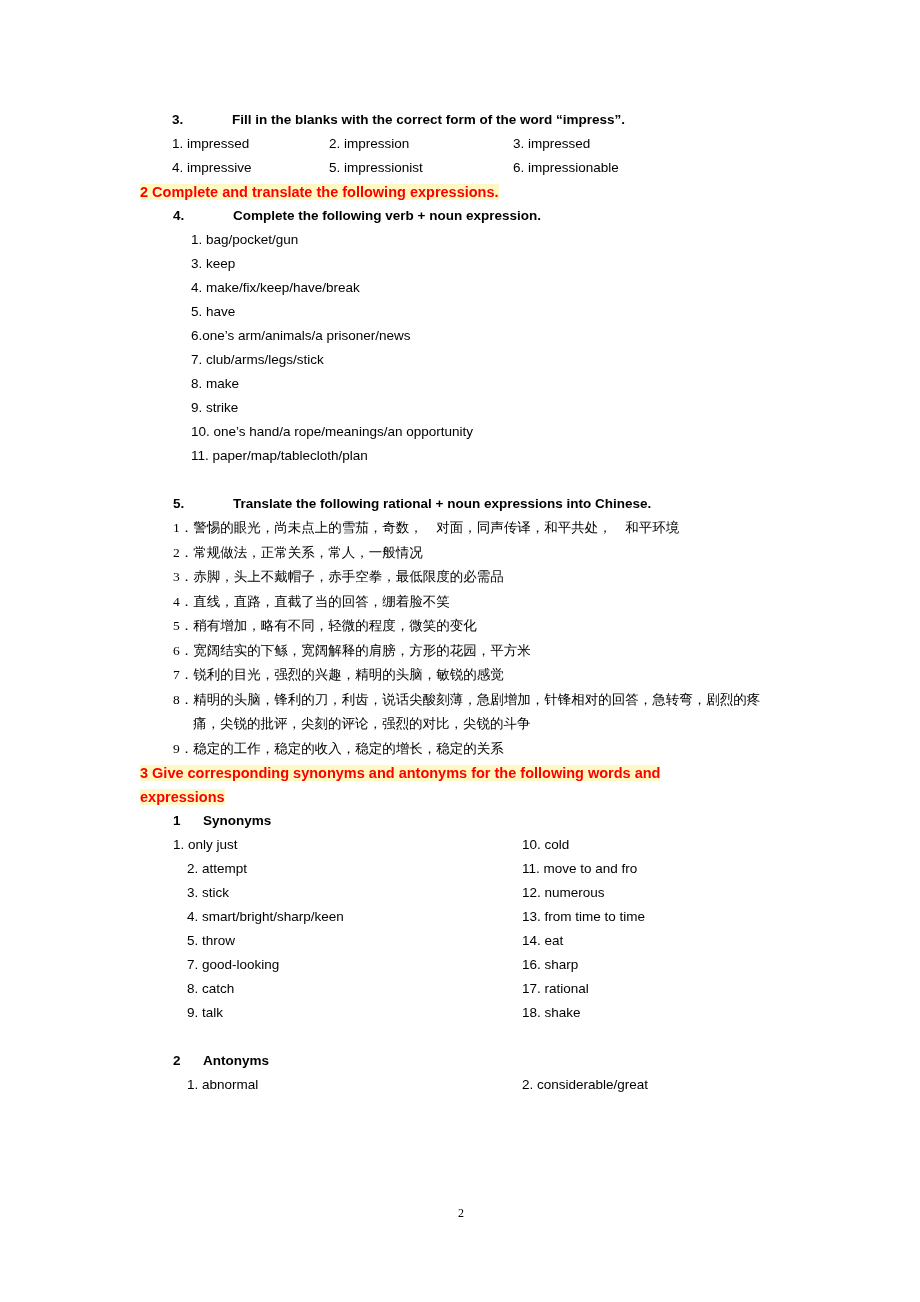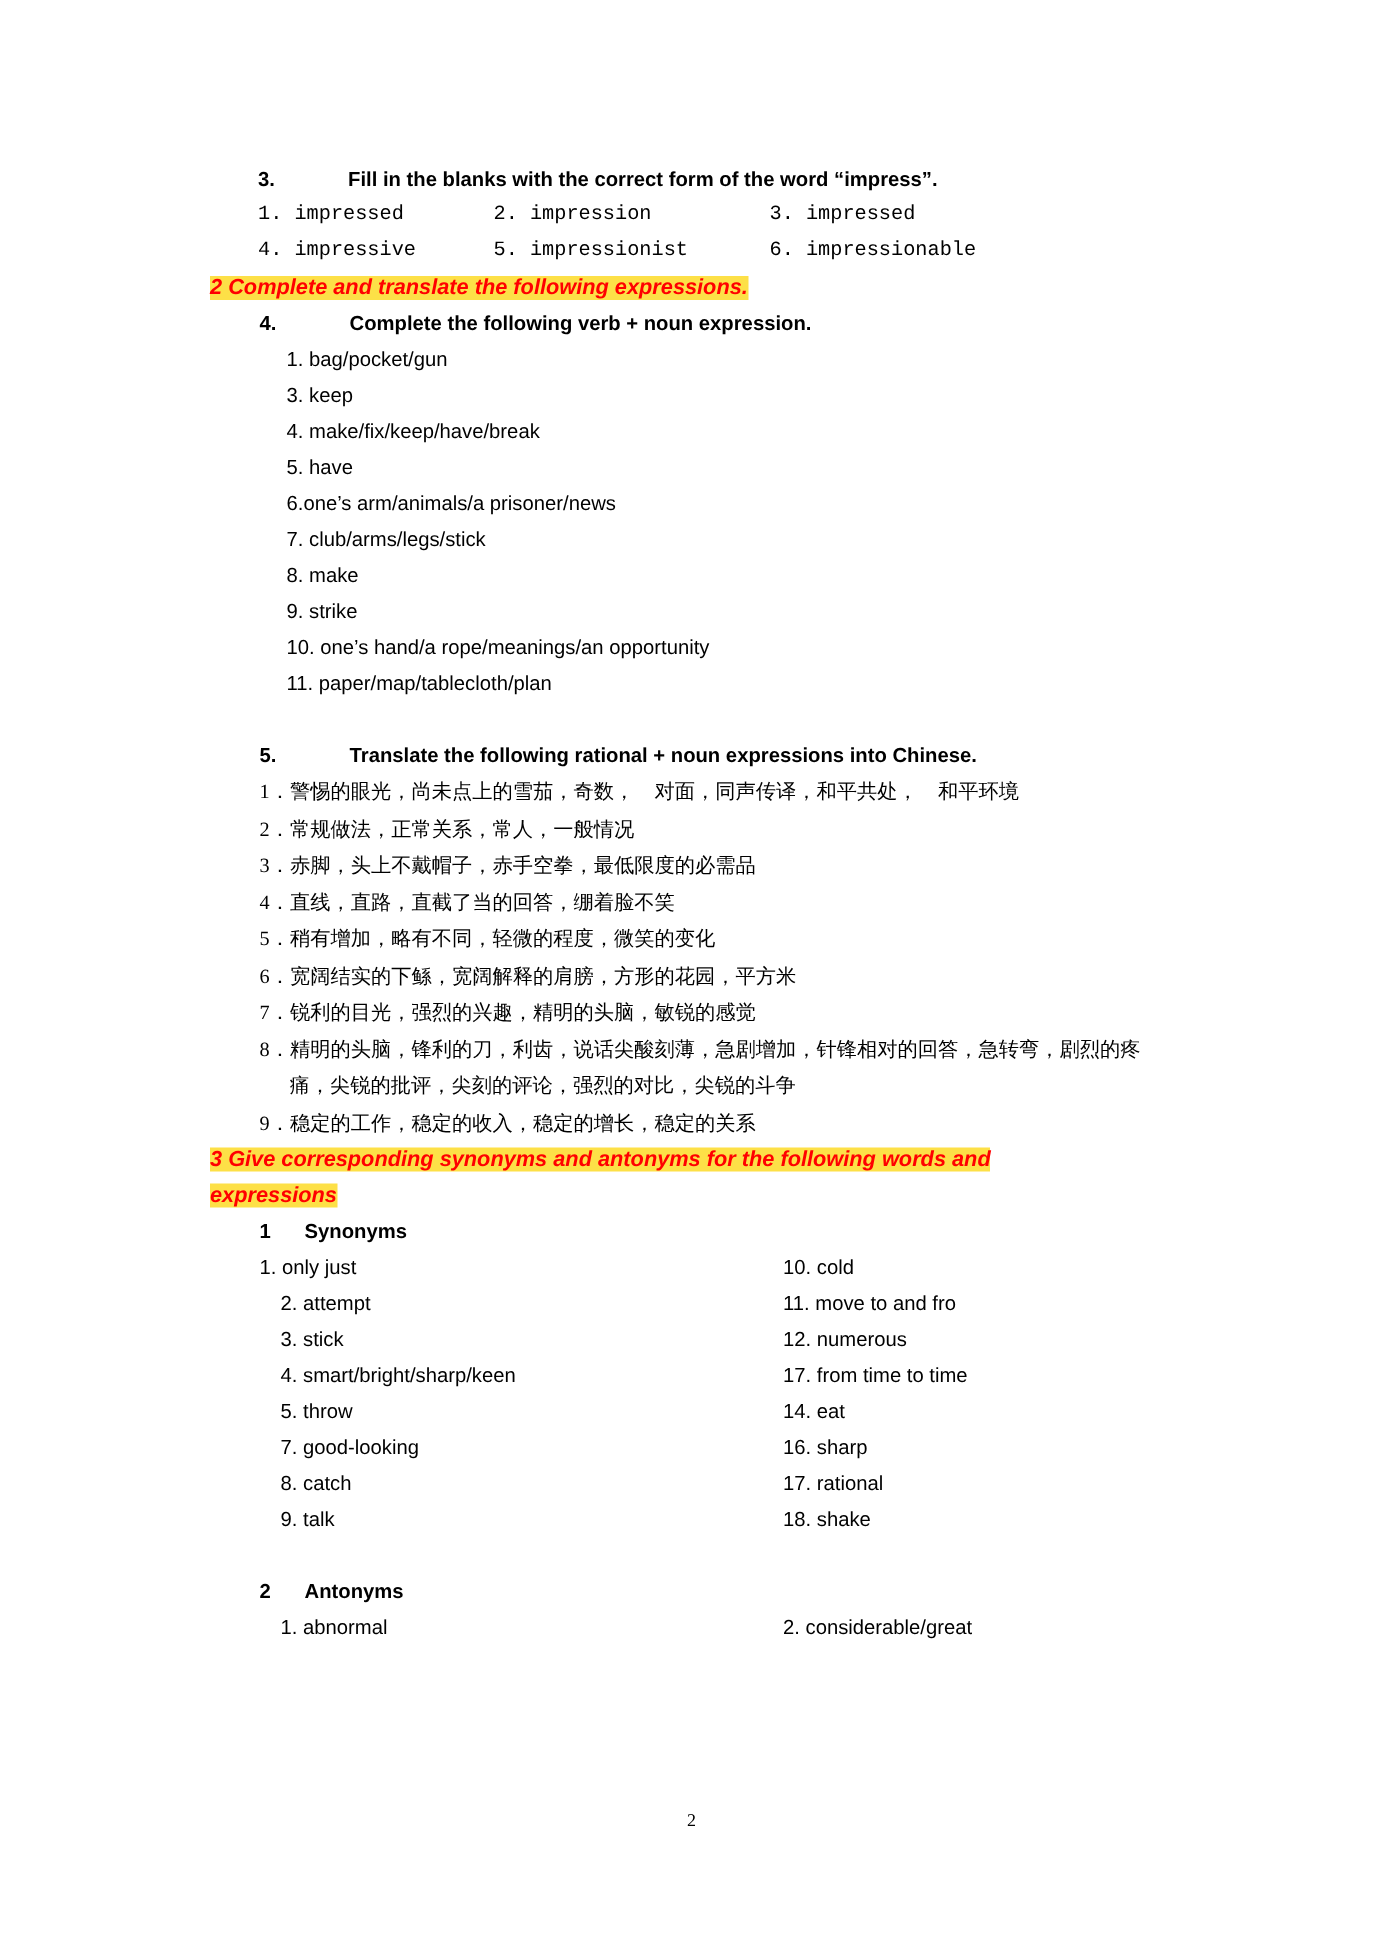--- a/index.html
+++ b/index.html
@@ -50,39 +50,38 @@
 
   .red-head {
     color: #ff0000;
     font-weight: bold;
     font-size: 14.5px;
     line-height: 24px;
     text-align: justify;
     text-align-last: left;
   }
   .red-head .hl {
-    background: #fde047;
+    background: #fef9c3;
     box-decoration-break: clone;
-    font-style: italic;
     -webkit-box-decoration-break: clone;
   }
   .red-head.justified {
     text-align: justify;
   }
 
   
   .row3 {
     margin-left: 32px;
     line-height: 24px;
     font-size: 13.5px;
     display: block;
     position: relative;
     height: 24px;
   }
-  .row3 > span { position: absolute; top: 0; white-space: pre; font-family: Liberation Mono, monospace; }
+  .row3 > span { position: absolute; top: 0; white-space: pre; }
   .c1 { left: 0px; }
   .c2 { left: 157px; }
   .c3 { left: 341px; }
 
   
   .item-en {
     margin-left: 51px;
     font-size: 13.5px;
     line-height: 24px;
     white-space: pre;
@@ -211,21 +210,21 @@
       <div class="syn-row">
         <span class="syn-left">2. attempt</span>
         <span class="syn-right">11. move to and fro</span>
       </div>
       <div class="syn-row">
         <span class="syn-left">3. stick</span>
         <span class="syn-right">12. numerous</span>
       </div>
       <div class="syn-row">
         <span class="syn-left">4. smart/bright/sharp/keen</span>
-        <span class="syn-right">17. from time to time</span>
+        <span class="syn-right">13. from time to time</span>
       </div>
       <div class="syn-row">
         <span class="syn-left">5. throw</span>
         <span class="syn-right">14. eat</span>
       </div>
       <div class="syn-row">
         <span class="syn-left">7. good-looking</span>
         <span class="syn-right">16. sharp</span>
       </div>
       <div class="syn-row">

